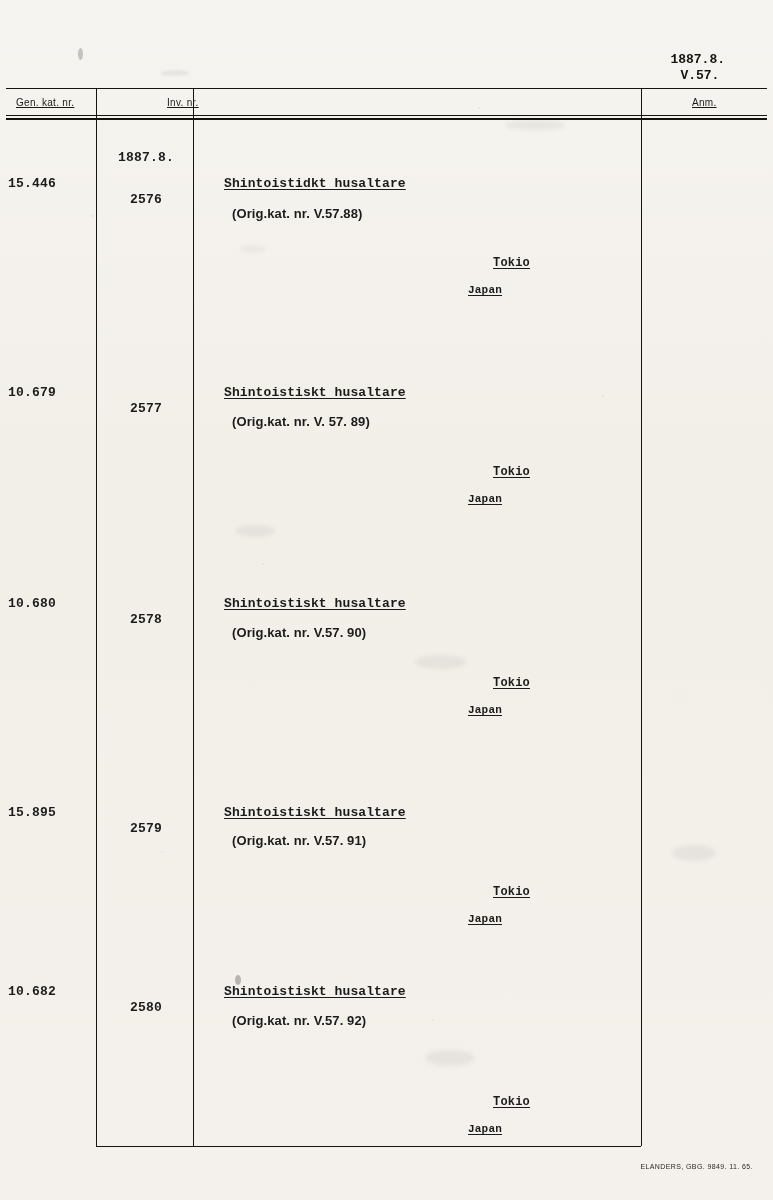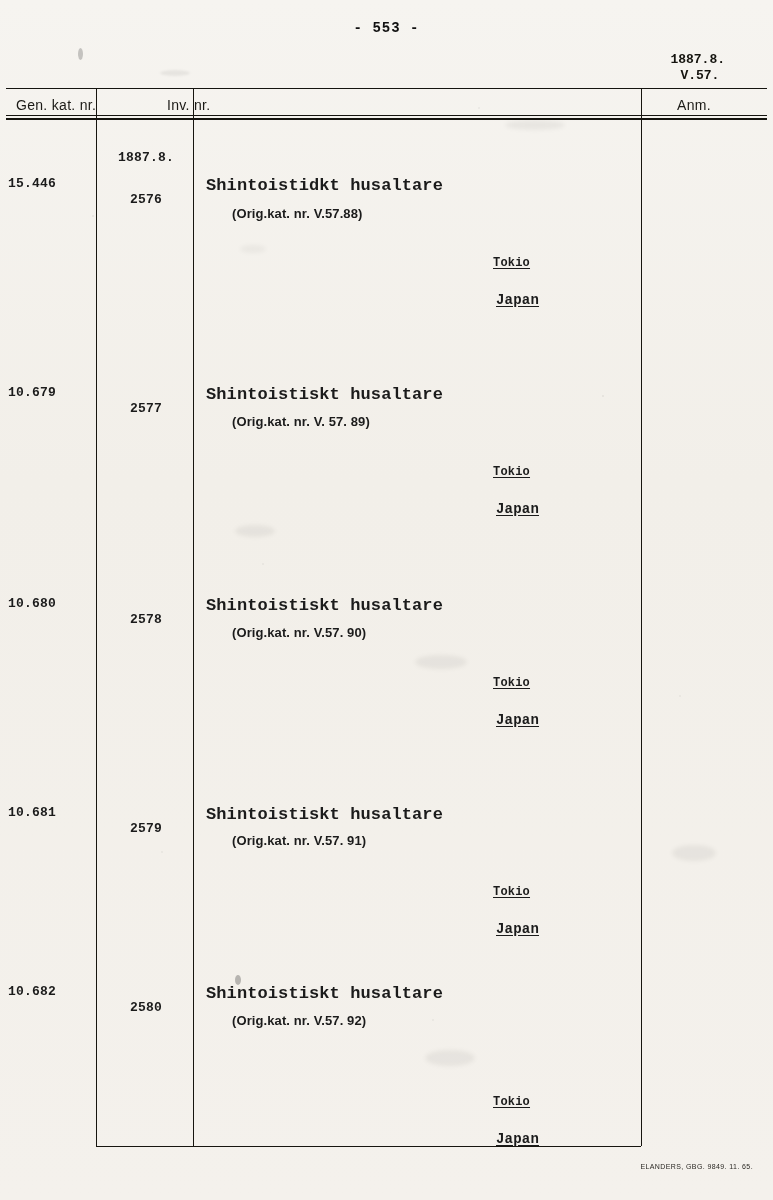--- a/index.html
+++ b/index.html
@@ -82,28 +82,29 @@
   }
   .v1 { left: 96px;  top: 89px;  height: 1057px; }
   .v2 { left: 193px; top: 89px;  height: 1057px; }
   .v3 { left: 641px; top: 89px;  height: 1057px; }
 
   
   .col-head {
     position: absolute;
     top: 97px;
     font-family: "Liberation Sans", sans-serif;
-    font-size: 14px;
+    font-size: 10px;
     letter-spacing: .3px;
     color: #1b1a16;
     white-space: nowrap;
+    text-decoration: underline;
   }
   .ch-gen { left: 16px; }
   .ch-inv { left: 129px; margin-left: 38px; }
-  .ch-anm { left: 677px; text-align: center; }
+  .ch-anm { left: 692px; text-align: center; }
 
   
   .inv-group-label {
     position: absolute;
     top: 150px;
     left: 118px;
     font-family: "Liberation Mono", monospace;
     font-size: 13px;
     font-weight: bold;
     letter-spacing: .2px;
@@ -124,25 +125,26 @@
     position: absolute;
     left: 130px;
     font-family: "Liberation Mono", monospace;
     font-size: 13px;
     font-weight: bold;
     letter-spacing: .2px;
     margin-top: 16px;
   }
   .title {
     position: absolute;
-    left: 206px;
-    font-family: "Liberation Mono", monospace;
-    font-size: 17px;
+    left: 224px;
+    font-family: "Liberation Mono", monospace;
+    font-size: 13px;
     font-weight: bold;
     letter-spacing: .1px;
+    text-decoration: underline;
     text-underline-offset: 2px;
     white-space: nowrap;
   }
   .subtitle {
     position: absolute;
     left: 232px;
     font-family: Liberation Sans, sans-serif;
     font-size: 13px;
     font-weight: bold;
     letter-spacing: .1px;
@@ -154,29 +156,28 @@
     font-family: "Liberation Mono", monospace;
     font-size: 12px;
     font-weight: bold;
     letter-spacing: .2px;
     text-decoration: underline;
     text-underline-offset: 2px;
     white-space: nowrap;
   }
   .country {
     position: absolute;
-    left: 496px;
-    font-family: "Liberation Mono", monospace;
-    font-size: 14px;
+    left: 468px;
+    font-family: "Liberation Mono", monospace;
+    font-size: 11px;
     font-weight: bold;
     letter-spacing: .2px;
     text-decoration: underline;
     text-underline-offset: 2px;
     white-space: nowrap;
-    margin-top: 8px;
   }
 
   
   .rule-foot { top: 1146px; height: 1px; left: 96px; width: 545px; background: #17150f; position: absolute; }
   .imprint {
     position: absolute;
     top: 1163px;
     right: 20px;
     font-family: "Liberation Sans", sans-serif;
     font-size: 7px;
@@ -197,21 +198,20 @@
   .s8 { top: 975px; left: 235px; width: 6px;  height: 10px; background: rgba(0,0,0,0.25); filter: blur(0.6px); }
   .s9 { top: 48px;  left: 78px;  width: 5px;  height: 12px; background: rgba(0,0,0,0.2);  filter: blur(0.6px); }
 </style>
 </head>
 <body>
 
 <div class="paper"></div>
 
 <div class="page">
 
-  <div class="page-number">- 553 -</div>
 
   <div class="corner-ref">
     <div>1887.8.</div>
     <div>V.57.</div>
   </div>
 
   <div class="rule rule-top"></div>
   <div class="rule rule-mid"></div>
   <div class="rule rule-bottom"></div>
 
@@ -246,21 +246,21 @@
   <div class="entry">
     <div class="gen-nr" style="top:596px">10.680</div>
     <div class="inv-nr" style="top:596px">2578</div>
     <div class="title" style="top:596px">Shintoistiskt husaltare</div>
     <div class="subtitle" style="top:625px">(Orig.kat. nr. V.57. 90)</div>
     <div class="place" style="top:676px">Tokio</div>
     <div class="country" style="top:704px">Japan</div>
   </div>
 
   <div class="entry">
-    <div class="gen-nr" style="top:805px">10.681</div>
+    <div class="gen-nr" style="top:805px">15.895</div>
     <div class="inv-nr" style="top:805px">2579</div>
     <div class="title" style="top:805px">Shintoistiskt husaltare</div>
     <div class="subtitle" style="top:833px">(Orig.kat. nr. V.57. 91)</div>
     <div class="place" style="top:885px">Tokio</div>
     <div class="country" style="top:913px">Japan</div>
   </div>
 
   <div class="entry">
     <div class="gen-nr" style="top:984px">10.682</div>
     <div class="inv-nr" style="top:984px">2580</div>

